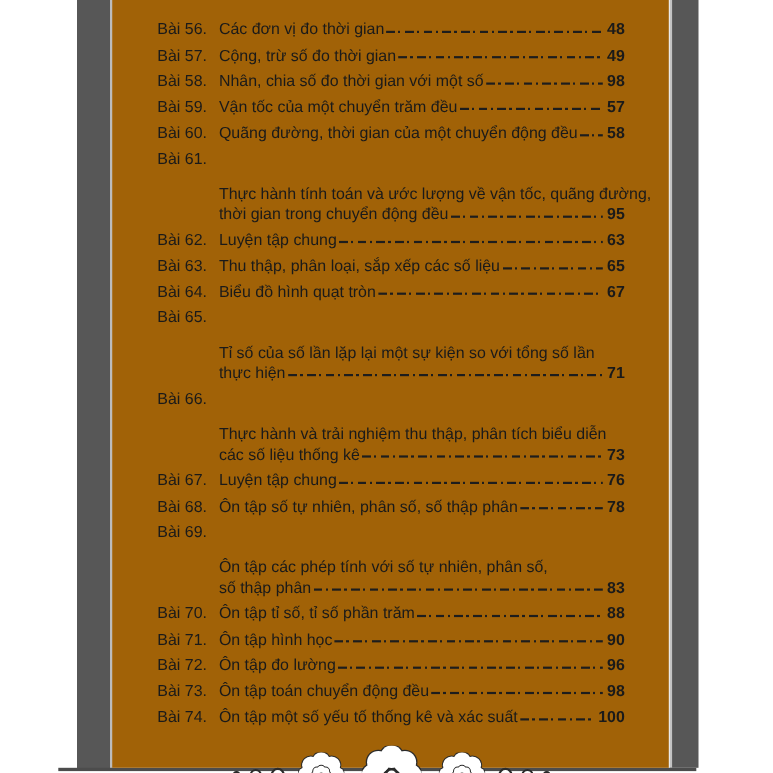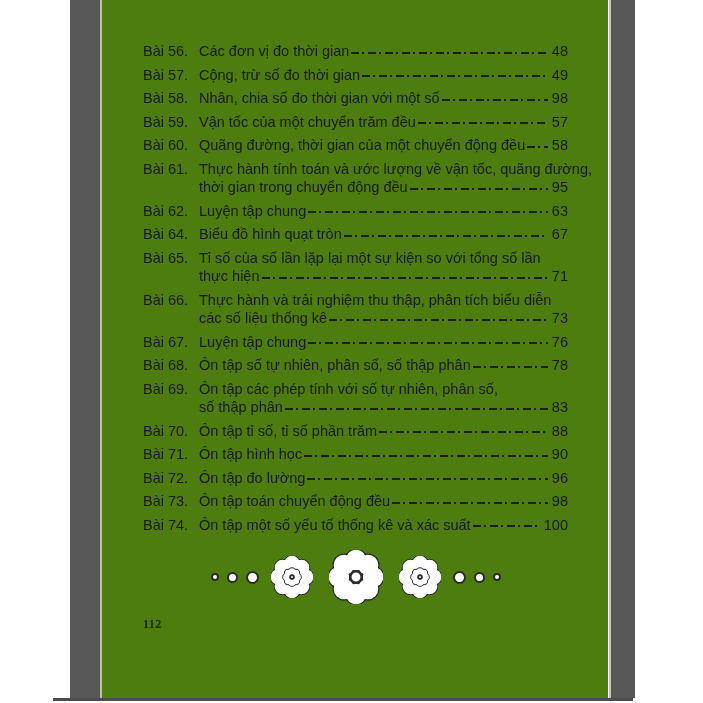--- a/index.html
+++ b/index.html
@@ -2,33 +2,33 @@
 <html><head>
 <meta charset="utf-8">
 <style>
   html,body{margin:0;padding:0;background:#fff;}
   .shot{position:relative;width:703px;height:703px;background:#fff;overflow:hidden;
         font-family:"Liberation Sans","DejaVu Sans",sans-serif;}
   .edge-bar{position:absolute;top:0;background:#575757;}
   .edge-left{left:70px;width:30px;height:699px;border-right:2px solid #bcbcbc;}
   .edge-right{left:609px;width:24px;height:698px;border-left:2px solid #c3c3c3;}
   .edge-bottom{position:absolute;left:53px;top:698px;width:580px;height:3px;background:#4c4c4c;}
-  .page{position:absolute;left:102px;top:0;width:506px;height:698px;background:#4d7c0f;
-        box-sizing:border-box;padding:42px 40px 0 41px;color:#1a1a1a;}
+  .page{position:absolute;left:102px;top:0;width:506px;height:698px;background:#a16207;
+        box-sizing:border-box;padding:18px 40px 0 41px;color:#1a1a1a;}
   .entry{display:flex;margin-bottom:5px;font-size:14.5px;line-height:18.5px;font-weight:500;}
   .lbl{flex:0 0 56px;white-space:nowrap;}
   .body{flex:1;min-width:0;}
-  .pre{display:block;white-space:nowrap;}
+  .pre{display:block;white-space:nowrap;margin-top:32px;}
   .pre:empty{display:none;}
   .main{display:flex;align-items:center;justify-content:center;}
   .t{white-space:nowrap;}
   .leader{flex:1;height:2px;min-width:8px;margin:0 2px;position:relative;top:1.5px;
           background:repeating-linear-gradient(to right,#1d1d1d 0 8px,transparent 8px 11px,
                      #1d1d1d 11px 13px,transparent 13px 17px);}
-  .pg{white-space:nowrap;margin-left:2px;text-align:right;}
+  .pg{white-space:nowrap;margin-left:2px;text-align:right;font-weight:bold;}
   .ornament{margin-top:16px;display:flex;justify-content:center;align-items:center;gap:8px;}
   .dot{display:inline-block;border:2px solid #2b2b2b;border-radius:50%;background:#fff;box-sizing:border-box;flex:none;}
   .d1{width:8px;height:8px;}
   .d2{width:11px;height:11px;}
   .d3{width:13px;height:13px;}
   .flower{flex:none;margin:0 4px;}
   .st{fill:#fff;stroke:#2b2b2b;stroke-width:4.5;}
   .fo{fill:#fff;stroke:none;}
   .pagenum{margin-top:13px;font-size:12px;font-weight:bold;color:#222;letter-spacing:0.5px;font-family:Liberation Serif, serif;}
   .hiddefs{position:absolute;width:0;height:0;}
@@ -147,20 +147,31 @@
           <span class="body">
 
             <span class="main">
               <span class="t">Luyện tập chung</span>
               <span class="leader"></span>
               <span class="pg">63</span>
             </span>
           </span>
         </div>
 
+        <div class="entry">
+          <span class="lbl">Bài 63.</span>
+          <span class="body">
+
+            <span class="main">
+              <span class="t">Thu thập, phân loại, sắp xếp các số liệu</span>
+              <span class="leader"></span>
+              <span class="pg">65</span>
+            </span>
+          </span>
+        </div>
 
         <div class="entry">
           <span class="lbl">Bài 64.</span>
           <span class="body">
 
             <span class="main">
               <span class="t">Biểu đồ hình quạt tròn</span>
               <span class="leader"></span>
               <span class="pg">67</span>
             </span>

